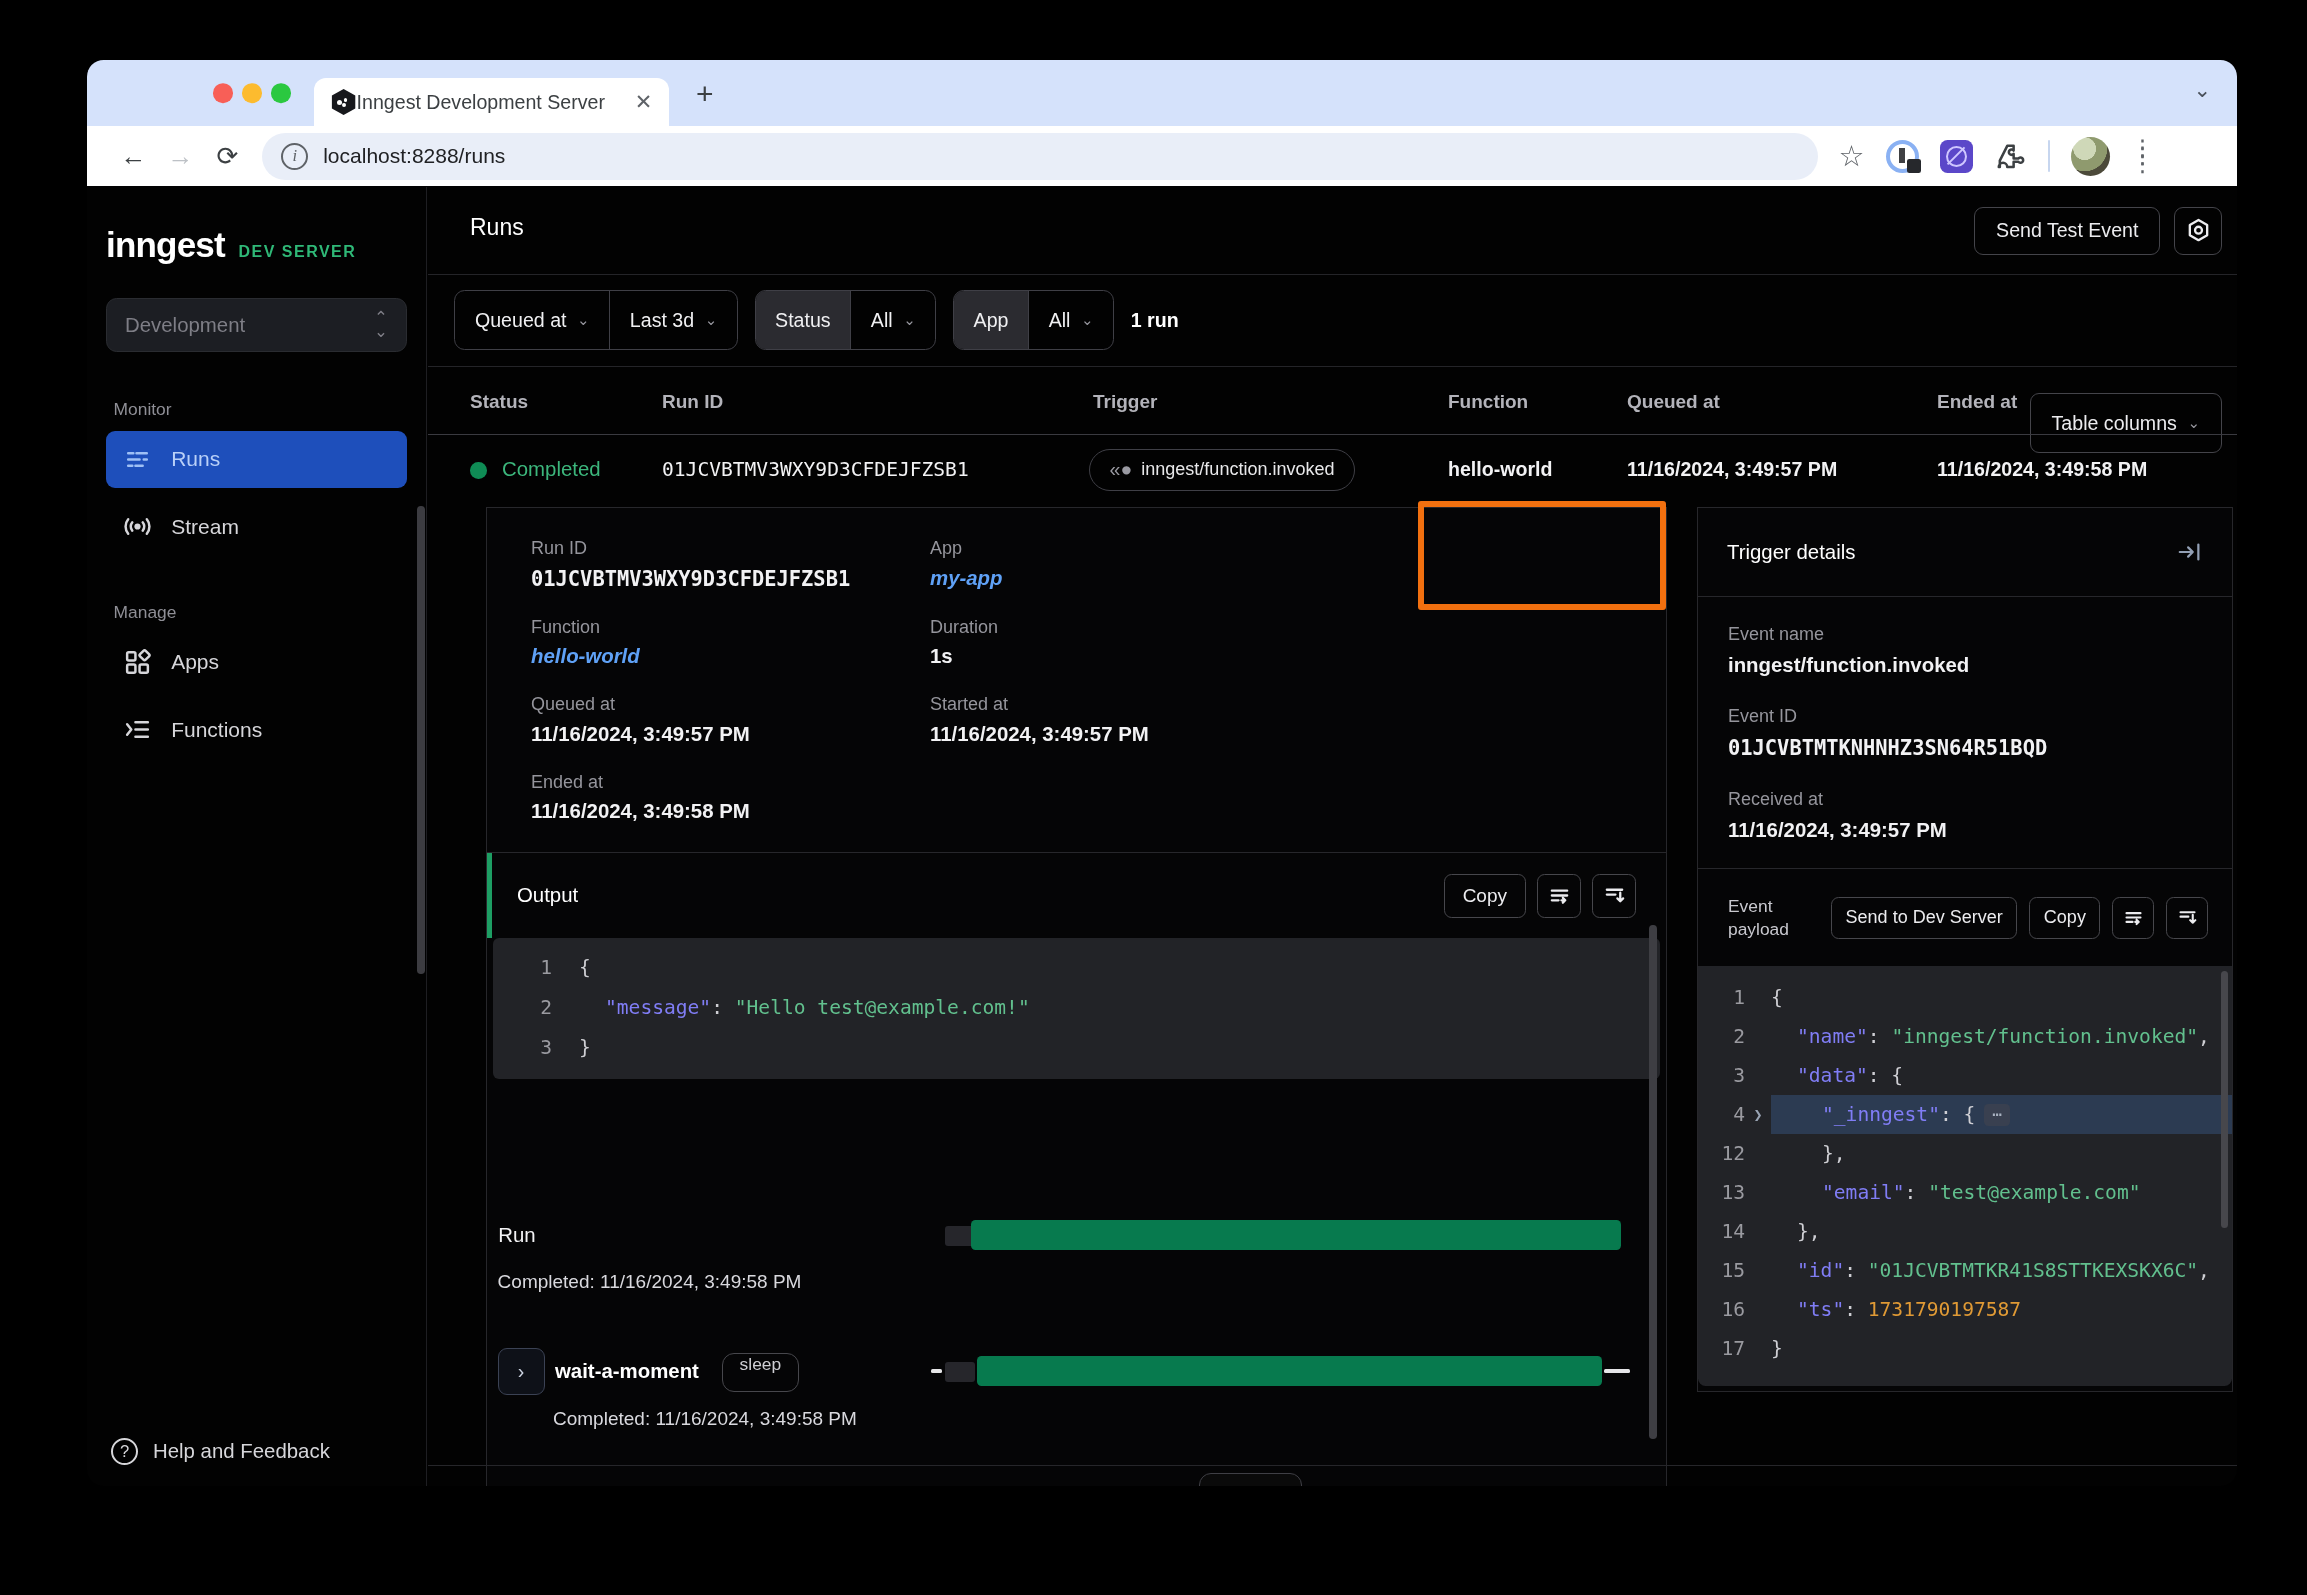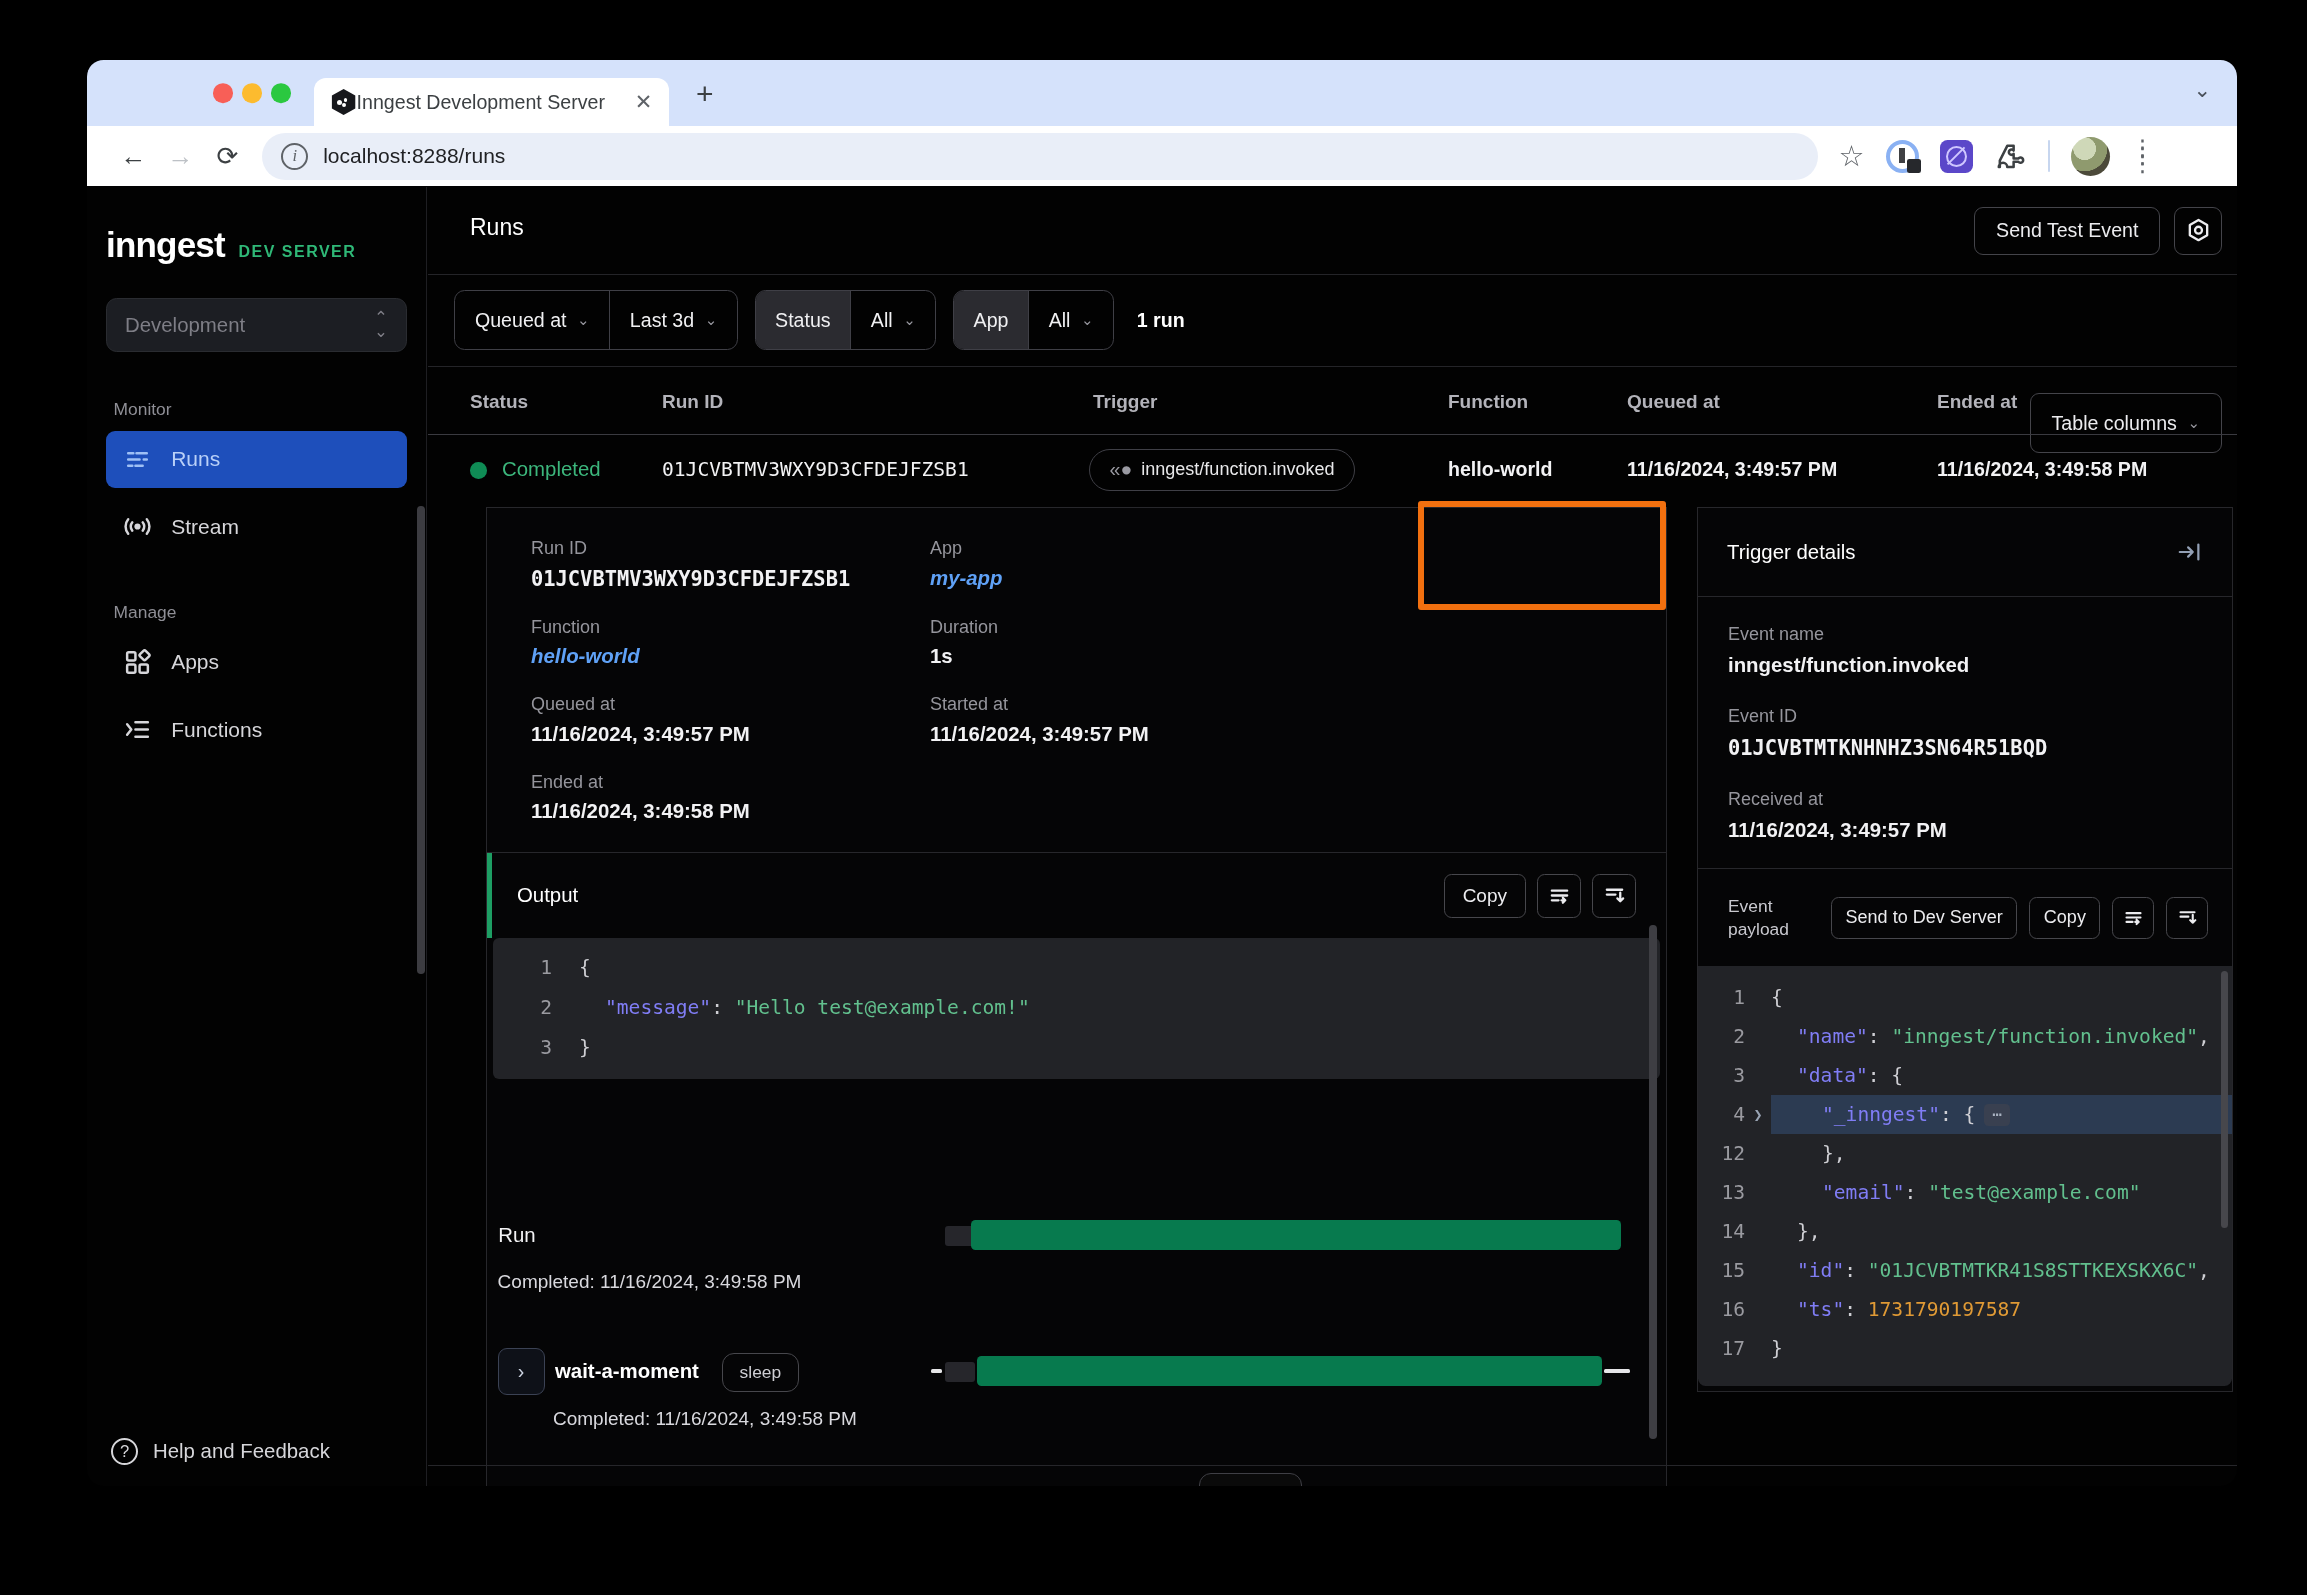--- a/index.html
+++ b/index.html
@@ -67,21 +67,21 @@
   .hdr-btns { position:absolute; right:15px; top:19.6px; display:flex; gap:13.6px; }
   .btn-outline { height:48px; border:1.5px solid #44444a; border-radius:9px; background:transparent; color:#ececef; font-size:19.6px; padding:0 21px; display:flex; align-items:center; justify-content:center; gap:10.6px; font-family:inherit; }
   .btn-icon { width:48px; padding:0; }
 
   .filterbar { position:absolute; left:0; top:103px; right:0; height:60px; display:flex; align-items:center; padding-left:26.4px; }
   .fgroup { display:flex; height:60px; border:1.5px solid #3f3f46; border-radius:10.6px; overflow:hidden; align-items:stretch; margin-right:16.6px; }
   .fseg { display:flex; align-items:center; gap:10.6px; padding:0 19.6px; font-size:19.6px; color:#f0f0f2; }
   .fseg + .fseg { border-left:1.5px solid #3f3f46; }
   .fseg.lit { background:#2b2b30; }
   .chev { font-size:15px; color:#9a9aa2; }
-  .run-count { font-size:19.6px; font-weight:600; color:#fff; margin-left:6px; }
+  .run-count { font-size:19.6px; font-weight:600; color:#fff; }
   .table-cols { position:absolute; right:15px; top:103px; }
 
   .divider2 { position:absolute; left:0; right:0; top:179px; border-top:0.8px solid #242428; }
   .thead { position:absolute; left:0; right:0; top:183px; height:64px; }
   .thead span { position:absolute; top:21px; font-size:19px; font-weight:600; color:#b3b3ba; }
   .trow { position:absolute; left:0; right:0; top:247px; height:69px; border-top:0.8px solid #3a3a40; }
   .c-status { left:42px; } .c-runid { left:234px; } .c-trigger { left:665px; } .c-func { left:1020px; } .c-queued { left:1199px; } .c-ended { left:1509px; }
   .dot { position:absolute; left:42px; top:27px; width:16.6px; height:16.6px; border-radius:50%; background:#0f8c55; }
   .status-txt { position:absolute; left:74px; top:23px; font-size:20.4px; color:#3cb67c; }
   .runid-txt { position:absolute; left:234px; top:23px; font-size:19.6px; color:#f2f2f4; }
@@ -124,21 +124,21 @@
   .tk-num { color:#e09a35; white-space:pre; }
   .tk-dots { background:#394050; color:#aab3c2; border-radius:4.5px; padding:1.5px 7.6px; margin-left:9px; font-size:16.6px; }
 
   .tl-label { position:absolute; font-size:20.4px; color:#f2f2f4; }
   .tl-completed { position:absolute; font-size:19px; color:#d9d9de; }
   .bar { position:absolute; height:30px; border-radius:4.5px; background:#077a4e; }
   .stub { position:absolute; height:19.6px; background:#26262b; border-radius:3px; }
   .dash { position:absolute; height:3.8px; background:#e6e6e8; border-radius:1.5px; }
   .chev-btn { position:absolute; width:47px; height:47px; border-radius:9px; border:1.5px solid #3b4254; background:#0e1118; color:#cfd6e4; font-size:19.6px; display:flex; align-items:center; justify-content:center; }
   .step-name { position:absolute; font-size:20.4px; font-weight:600; color:#fff; }
-  .sleep-pill { position:absolute; height:39px; border:1.5px solid #47474c; border-radius:12px; padding:0 16.6px; display:flex; align-items:center; font-size:17.4px; color:#cfcfd4; }
+  .sleep-pill { position:absolute; height:39px; border:1.5px solid #47474c; border-radius:12px; padding:0 16.6px; display:flex; font-size:17.4px; color:#cfcfd4; }
   .run-scroll { position:absolute; right:9px; top:417px; width:7.6px; height:514px; background:#3e3e43; border-radius:3.8px; }
 
   .t-fields { padding:27px 30px 0; }
   .t-fields .lb { font-size:18px; color:#95959c; margin-top:29px; }
   .t-fields .lb:first-child { margin-top:0; }
   .t-fields .vl { margin-top:9px; font-size:20.4px; font-weight:600; color:#f2f2f4; }
   .pay-hdr { margin-top:26px; border-top:0.8px solid #27272b; height:98px; display:flex; align-items:center; padding:0 12px 0 30px; gap:12px; }
   .pay-label { width:91px; font-size:17.4px; color:#c9c9cf; line-height:1.3; flex:none; }
   .pay-hdr .mini-btn { height:42px; font-size:18px; padding:0 13.6px; }
   .pay-hdr .mini-ic { width:42px; padding:0; }

